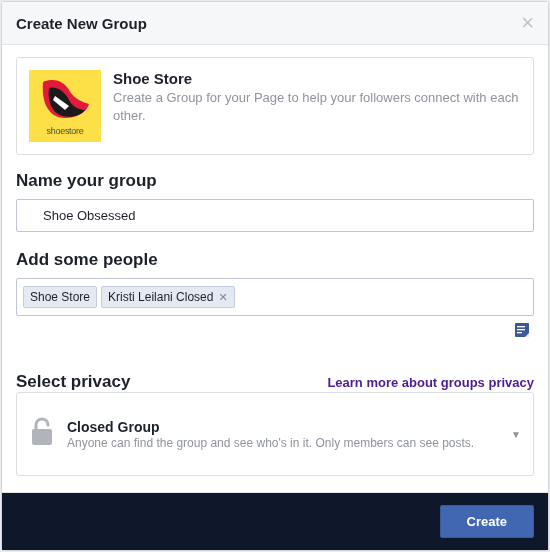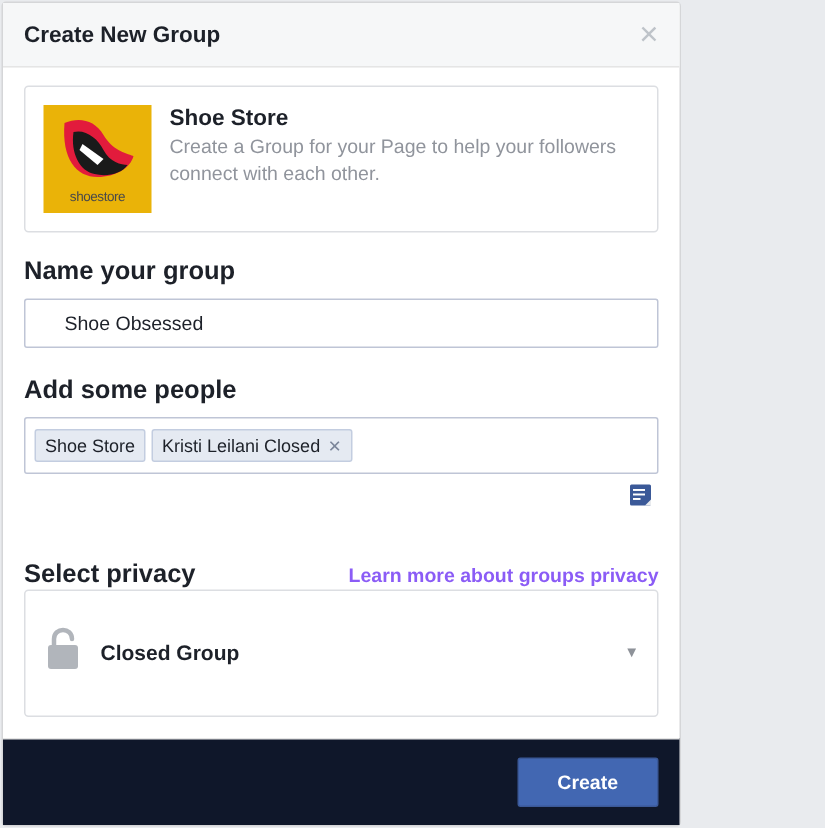--- a/index.html
+++ b/index.html
@@ -7,21 +7,21 @@
       font-family: Helvetica, Arial, sans-serif;
       background: #e9ebee;
       width: 550px;
       height: 552px;
       overflow: hidden;
     }
     .dialog {
       background: #fff;
       border: 1px solid #d5d6d8;
       border-radius: 3px;
-      width: 453px;
+      width: 548px;
       margin: 1px;
       height: 550px;
       display: flex;
       flex-direction: column;
     }
     .header {
       display: flex;
       align-items: center;
       justify-content: space-between;
       padding: 12px 14px;
@@ -55,21 +55,21 @@
       margin-bottom: 16px;
     }
     .page-logo {
       width: 72px;
       height: 72px;
       flex-shrink: 0;
       display: flex;
       flex-direction: column;
       align-items: center;
       justify-content: center;
-      background: #eab308;
+      background: #fde047;
     }
     .page-logo svg { width: 60px; height: 48px; }
     .page-logo-text {
       font-size: 9px;
       color: #4a4a4a;
       margin-top: 2px;
       letter-spacing: -0.3px;
     }
     .page-info h3 {
       font-size: 15px;
@@ -133,21 +133,21 @@
     }
     .note-icon { color:#3b5998; cursor:pointer; }
     .privacy-row {
       display: flex;
       justify-content: space-between;
       align-items: baseline;
       margin-bottom: 0;
     }
     .privacy-link {
       font-size: 13px;
-      color: #8b5cf6;
+      color: #4c1d95;
       font-weight: 600;
       cursor: pointer;
     }
     .privacy-select {
       border: 1px solid #dcdee2;
       border-radius: 3px;
       padding: 24px 12px;
       display: flex;
       align-items: center;
       gap: 12px;
@@ -243,20 +243,21 @@
 
     <div class="privacy-select">
       <span class="lock-icon">
         <svg width="26" height="30" viewBox="0 0 26 30">
           <path d="M7 12 L7 8 C7 4 10 2 13 2 C16 2 19 4 19 8" stroke="#b1b5bb" stroke-width="3" fill="none" stroke-linecap="round"></path>
           <rect x="3" y="12" width="20" height="16" rx="2" fill="#b1b5bb"></rect>
         </svg>
       </span>
       <div class="privacy-text">
         <h4>Closed Group</h4>
+        <p>Anyone can find the group and see who's in it. Only members can see posts.</p>
       </div>
       <span class="caret">▼</span>
     </div>
 
   </div>
 
   <div class="footer">
     <button class="create-btn">Create</button>
   </div>
 </div>

